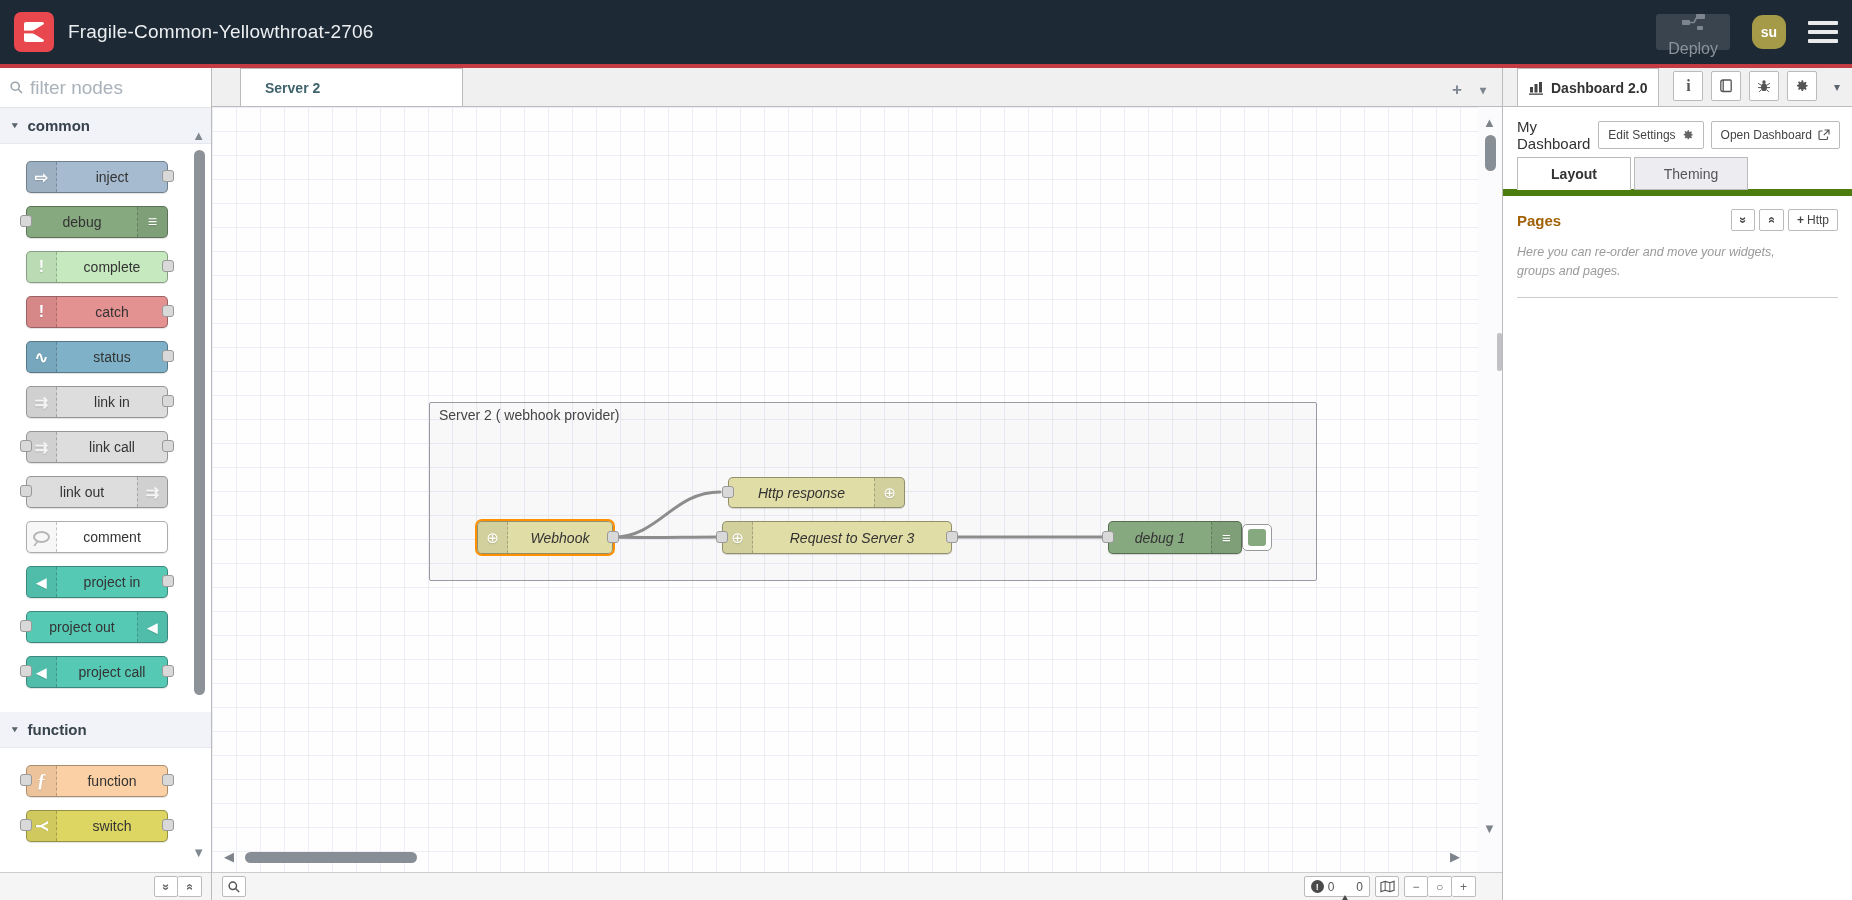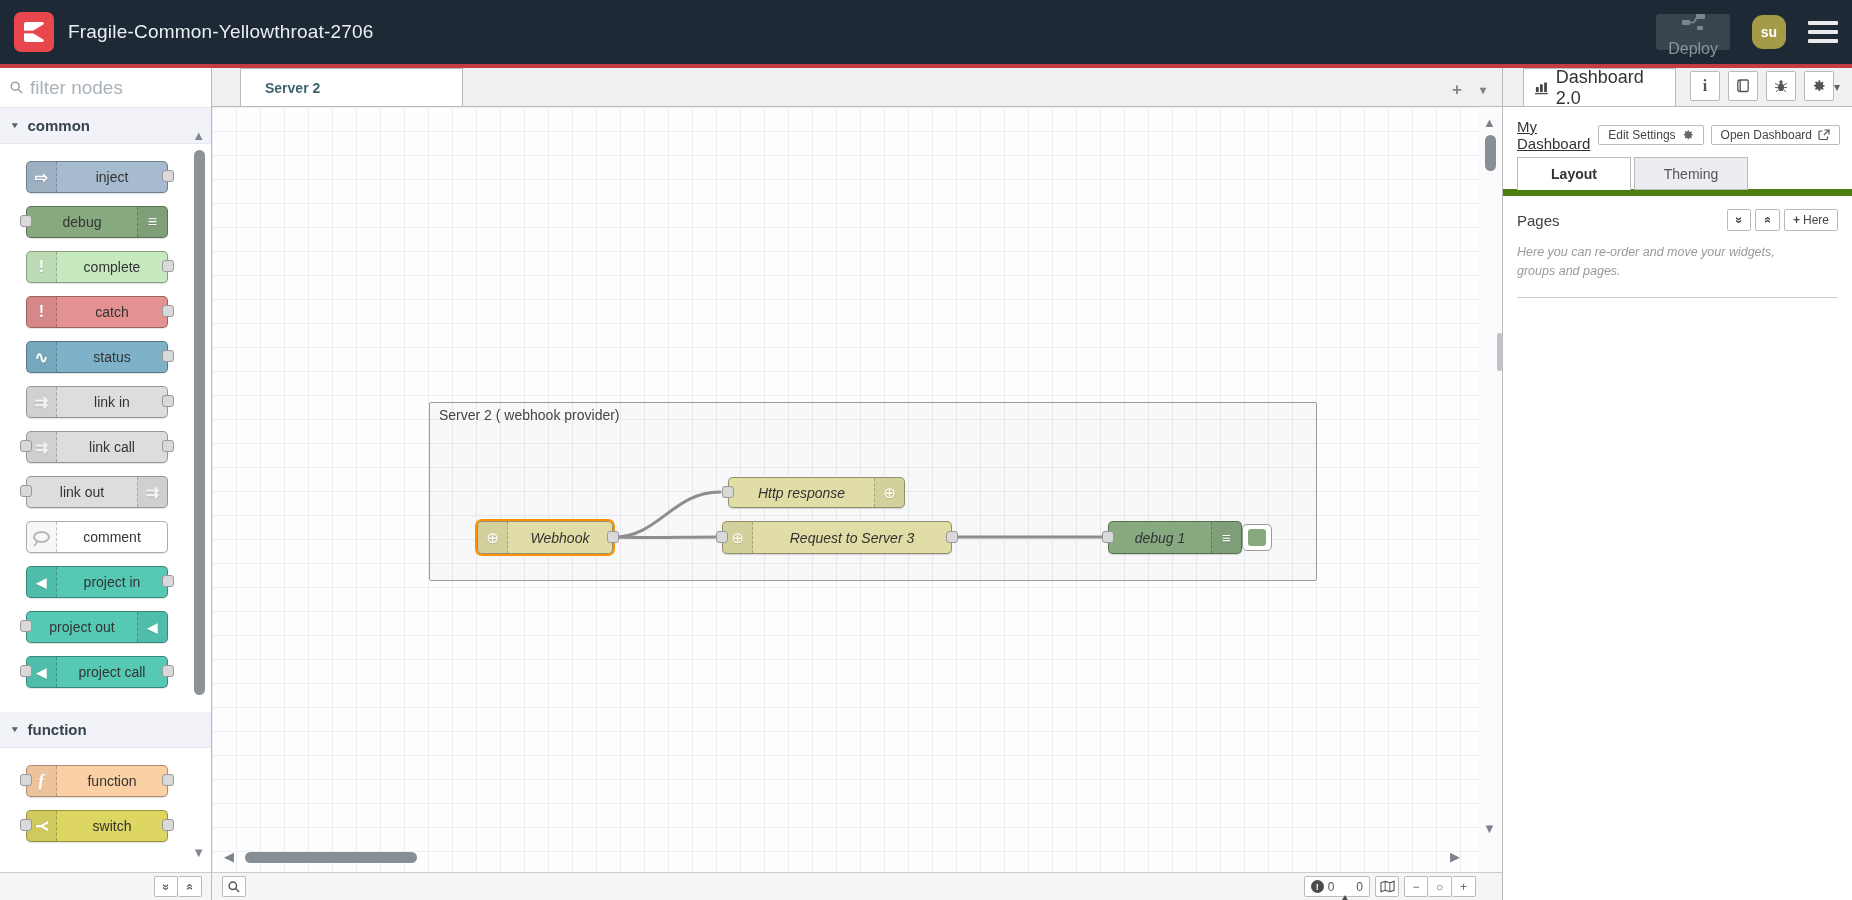--- a/index.html
+++ b/index.html
@@ -84,34 +84,34 @@
   .canvas-footer { height:28px; border-top:1px solid #ccc; background:#f5f5f5; display:flex; align-items:center; padding:0 26px 0 10px; flex:0 0 auto; gap:5px; }
   .status-box { display:flex; align-items:center; gap:4px; background:#fff; border:1px solid #bbb; border-radius:2px; height:21px; padding:0 6px; font-size:12px; color:#555; margin-left:auto; cursor:pointer; }
   .err-ic { width:13px; height:13px; border-radius:50%; background:#4a4a4a; color:#fff; font-size:9px; font-weight:bold; display:flex; align-items:center; justify-content:center; }
   .warn-wrap { position:relative; width:14px; height:12px; }
   .warn-tri { width:0; height:0; border-left:7px solid transparent; border-right:7px solid transparent; border-bottom:12px solid #4a4a4a; }
   .warn-wrap em { position:absolute; left:5px; top:3px; color:#fff; font-style:normal; font-size:8px; font-weight:bold; }
 
   
   .sidebar { width:350px; border-left:1px solid #bbb; background:#fff; display:flex; flex-direction:column; }
   .sb-tabbar { height:39px; background:#f0f0f1; border-bottom:1px solid #bbb; display:flex; align-items:flex-end; flex:0 0 auto; }
-  .sb-tab { margin-left:20px; height:38px; background:#fff; border:1px solid #bbb; border-bottom:none; display:flex; align-items:center; gap:7px; padding:0 11px; font-size:18px; font-weight:normal; color:#333; }
+  .sb-tab { margin-left:14px; height:38px; background:#fff; border:1px solid #bbb; border-bottom:none; display:flex; align-items:center; gap:7px; padding:0 11px; font-size:14px; font-weight:bold; color:#333; }
   .sb-iconbtns { display:flex; align-items:center; gap:8px; margin-left:14px; padding-bottom:5px; }
   .sq-btn { width:30px; height:30px; background:#fff; border:1px solid #bbb; border-radius:2px; display:flex; align-items:center; justify-content:center; cursor:pointer; color:#555; }
   .sb-chev { margin-left:auto; padding:0 12px 12px 0; color:#5a646d; font-size:12px; cursor:pointer; }
   .sb-dash-row { display:flex; align-items:center; padding:11px 12px 10px 14px; gap:7px; }
-  .sb-dash-row .name { font-size:15px; color:#333; margin-right:auto;text-decoration:underline; }
-  .sb-sm-btn { display:flex; align-items:center; gap:6px; background:#fff; border:1px solid #bbb; border-radius:2px; height:20px; padding:0 9px; font-size:12px; color:#444; cursor:pointer; white-space:nowrap; }
+  .sb-dash-row .name { font-size:15px; color:#333; margin-right:auto; }
+  .sb-sm-btn { display:flex; align-items:center; gap:6px; background:#fff; border:1px solid #bbb; border-radius:2px; height:28px; padding:0 9px; font-size:12px; color:#444; cursor:pointer; white-space:nowrap; }
   .sb-tabs { display:flex; align-items:flex-end; border-bottom:7px solid #4d7c0f; padding-left:14px; height:34px; }
   .sb-tab2 { width:114px; height:33px; display:flex; align-items:center; justify-content:center; font-size:14px; border:1px solid #bbb; margin-bottom:-1px; cursor:pointer; }
   .sb-tab2.active { background:#fff; border-bottom:1px solid #fff; font-weight:bold; color:#333; }
   .sb-tab2.inactive { background:#ececf1; color:#555; margin-left:3px; }
   .pages { padding:13px 14px; }
   .pages-head { display:flex; align-items:center; }
-  .pages-head .title { font-size:15px; font-weight:normal; color:#404040; margin-right:auto; }
+  .pages-head .title { font-size:15px; font-weight:bold; color:#a16207; margin-right:auto; }
   .pages-head .btns { display:flex; gap:4px; }
   .page-btn { display:flex; align-items:center; gap:3px; background:#fff; border:1px solid #bbb; border-radius:2px; height:22px; padding:0 8px; font-size:12px; color:#444; cursor:pointer; }
   .pages-help { margin-top:12px; font-style:italic; color:#9a9a9a; font-size:12.5px; line-height:1.55; width:92%; }
   .pages hr { border:none; border-top:1px solid #ccc; margin-top:15px; }
   .drag-handle { position:absolute; left:1497px; top:333px; width:5px; height:38px; background:#c2c2c6; border-radius:2px; z-index:5; }
 
   .rotY { display:inline-block; transform:rotate(90deg); font-weight:bold; }
   svg { display:block; }
 </style>
 </head>
@@ -426,21 +426,21 @@
           <span class="title">Pages</span>
           <div class="btns">
             <div class="page-btn">
                 <span class="rot-up">»</span>
               </div>
             <div class="page-btn">
                 <span class="rot-down">»</span>
               </div>
             <div class="page-btn">
               <span style="font-weight:bold;">+</span>
-              <span>Here</span>
+              <span>Http</span>
             </div>
           </div>
         </div>
         <div class="pages-help">Here you can re-order and move your widgets, groups and pages.</div>
         <hr>
       </div>
     </div>
   </div>
 
   <div class="drag-handle"></div>

